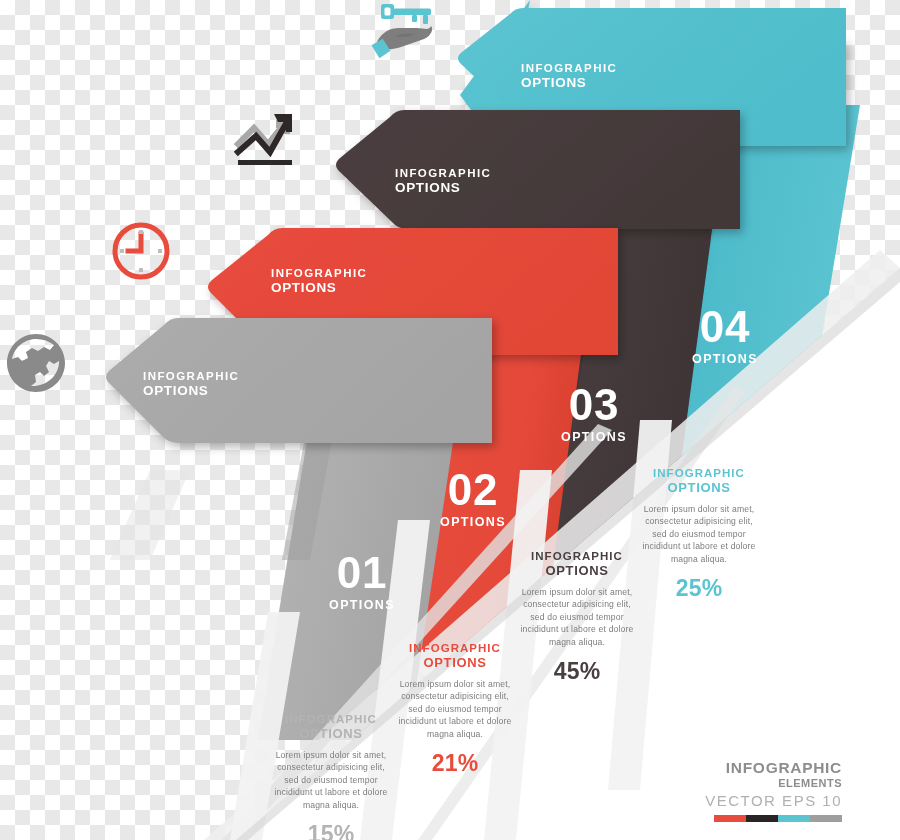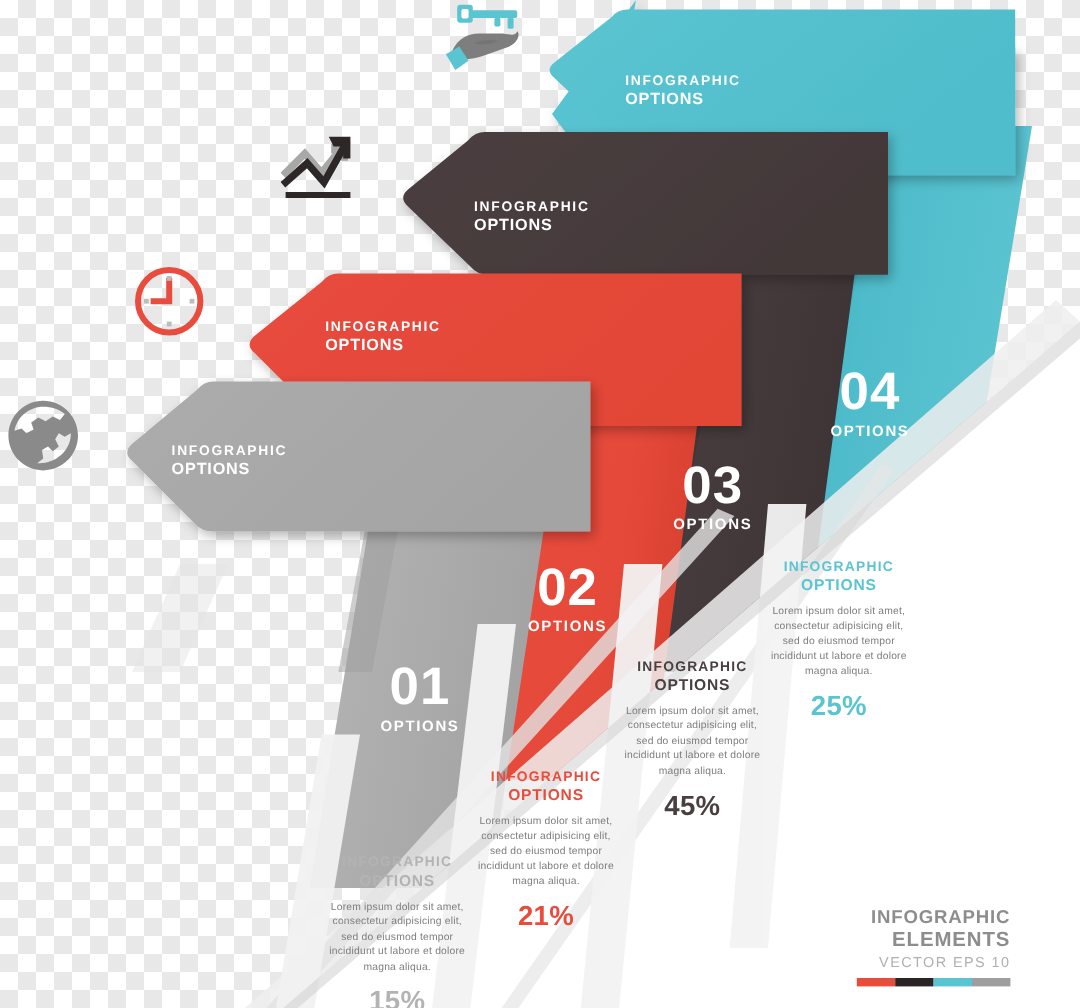--- a/index.html
+++ b/index.html
@@ -38,22 +38,22 @@
   .desc .h2{font-size:13px;font-weight:bold;letter-spacing:.05em;line-height:1.2;display:block;}
   .desc .body{
     font-size:8.6px;line-height:1.45;color:#7d7d7d;margin-top:7px;display:block;
     letter-spacing:.02em;
     text-align:center;
   }
   .desc .pct{display:block;font-size:23px;font-weight:bold;margin-top:10px;letter-spacing:.01em;}
   
   #branding{position:absolute;right:58px;bottom:18px;text-align:right;}
   #branding .b1{display:block;font-size:15.5px;font-weight:bold;color:#8d8d8d;letter-spacing:.045em;line-height:1.12;}
-  #branding .b2{display:block;font-size:17px;font-weight:bold;color:#8d8d8d;letter-spacing:.045em;line-height:1.12;}
-  #branding .b3{display:block;font-size:12px;color:#b0b0b0;letter-spacing:.1em;margin-top:3px;}
+  #branding .b2{display:block;font-size:11px;font-weight:bold;color:#8d8d8d;letter-spacing:.045em;line-height:1.12;}
+  #branding .b3{display:block;font-size:15px;color:#b0b0b0;letter-spacing:.1em;margin-top:3px;}
   #swatches{display:flex;margin-top:6px;width:128px;margin-left:auto;height:7px;}
   #swatches i{display:block;flex:1;height:7px;}
   
   .icon{position:absolute;}
 </style>
 </head>
 <body>
 
 <div id="stage">
 
@@ -212,21 +212,21 @@
   <div class="col-num" style="left:549px;top:383px;width:90px;text-align:center;">
     <span class="n">03</span>
     <span class="o">OPTIONS</span>
   </div>
 
   <div class="col-num" style="left:428px;top:468px;width:90px;">
     <span class="n">02</span>
     <span class="o">OPTIONS</span>
   </div>
 
-  <div class="col-num" style="left:305px;top:551px;width:90px;text-align:center;">
+  <div class="col-num" style="left:317px;top:551px;width:90px;text-align:center;">
     <span class="n">01</span>
     <span class="o">OPTIONS</span>
   </div>
 
   <div class="desc" style="left:640px;top:466px;color:#5BC4D1;">
     <span class="h1">INFOGRAPHIC</span>
     <span class="h2">OPTIONS</span>
     <span class="body">Lorem ipsum dolor sit amet, consectetur adipisicing elit, sed do eiusmod tempor incididunt ut labore et dolore magna aliqua.</span>
     <span class="pct">25%</span>
   </div>

